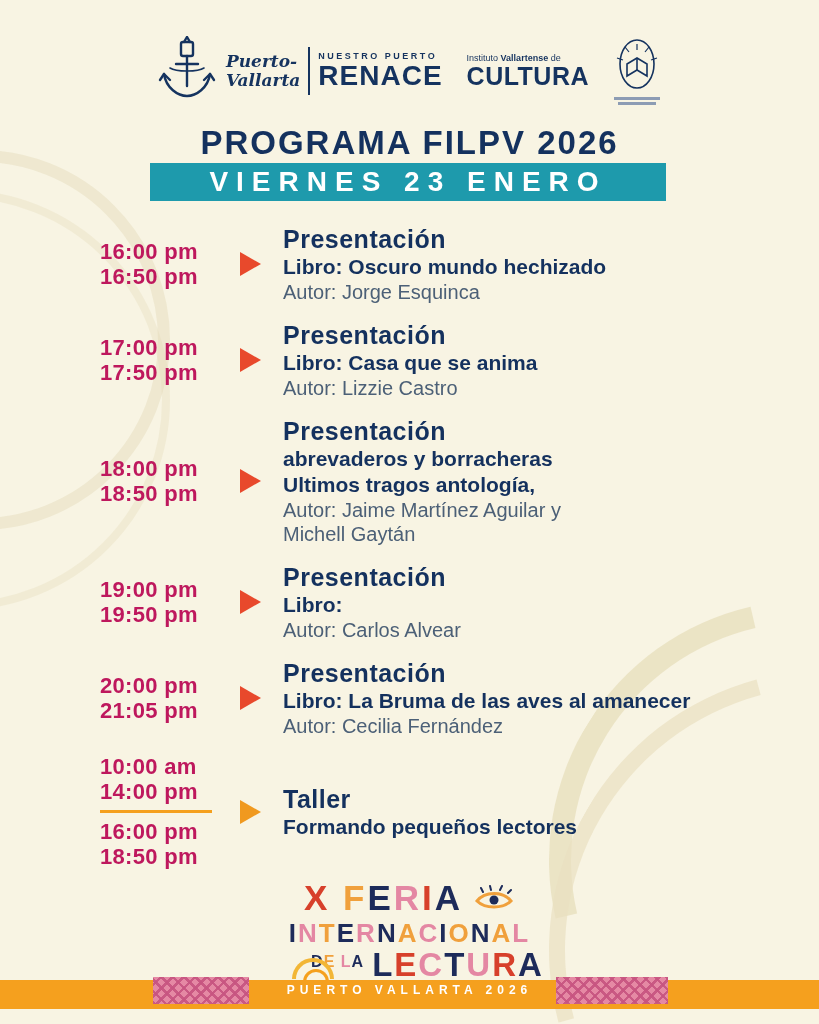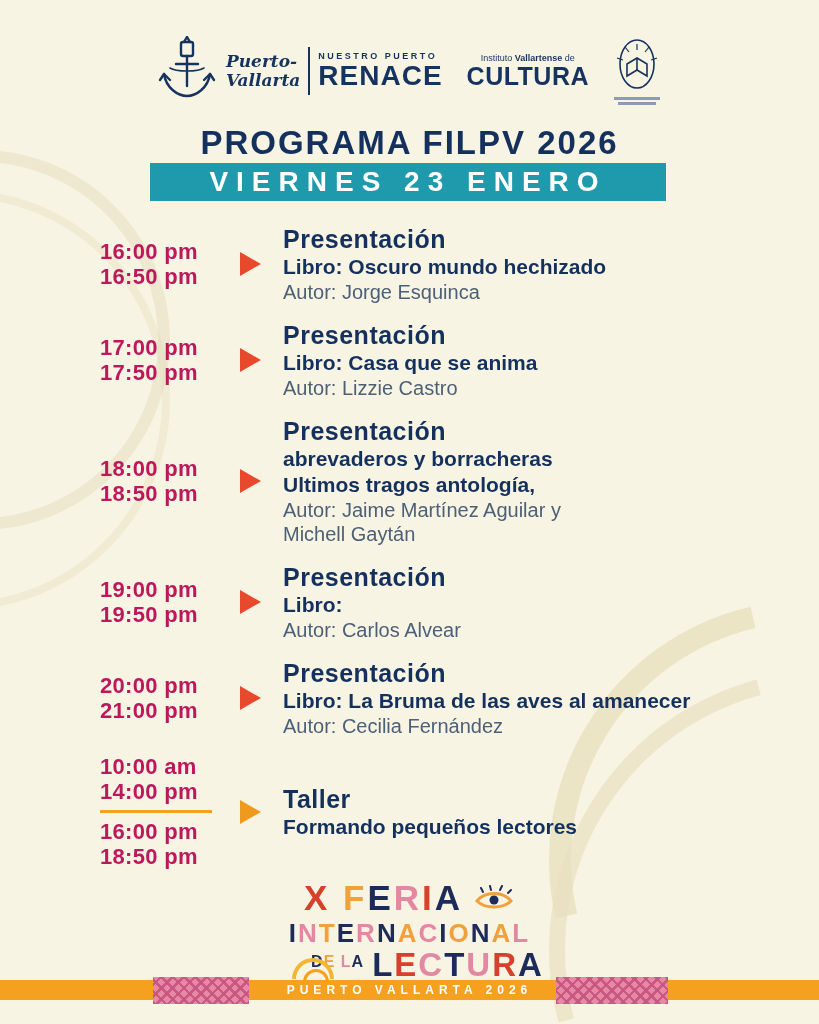--- a/index.html
+++ b/index.html
@@ -25,21 +25,21 @@
   
   .logos-row { position: absolute; top: 36px; left: 0; right: 0;
     display: flex; justify-content: center; align-items: center; gap: 8px; }
   .pv-logo { display: flex; align-items: center; gap: 8px; }
   .pv-name { font-family: "DejaVu Serif", serif; font-style: italic; font-weight: bold;
     font-size: 17px; line-height: 19px; color: #15335f; }
   .logo-divider { width: 2px; height: 48px; background: #15335f; }
   .renace { display: flex; flex-direction: column; align-items: flex-start; }
   .renace-tag { font-size: 9px; font-weight: bold; letter-spacing: 2.5px; color: #15335f; }
   .renace-word { font-size: 28px; font-weight: 900; letter-spacing: 1px; color: #15335f; line-height: 30px; }
-  .cultura { display: flex; flex-direction: column; align-items: center; margin-left: 16px; }
+  .cultura { display: flex; flex-direction: column; align-items: flex-start; margin-left: 16px; }
   .cultura-tag { font-size: 9px; color: #15335f; }
   .cultura-tag b { font-weight: 800; }
   .cultura-word { font-size: 25px; font-weight: 900; letter-spacing: 0.5px; color: #15335f; line-height: 27px; }
   .seal { display: flex; flex-direction: column; align-items: center; margin-left: 14px; }
   .seal-caption { width: 46px; height: 3px; background: #8d9cb4; margin-top: 3px; }
   .seal-caption.short { width: 38px; margin-top: 2px; }
 
   
   .page-title { position: absolute; top: 124px; left: 0; right: 0; text-align: center;
     font-size: 33px; font-weight: 800; letter-spacing: 2px; color: #14315e; }
@@ -70,21 +70,21 @@
   .f-line2 { font-size: 26px; letter-spacing: 2px; margin-top: 2px; }
   .f-line3 { font-size: 33px; letter-spacing: 2px; margin-top: 2px; margin-left: 36px; }
   .f-small { font-size: 16px; letter-spacing: 1px; vertical-align: 9px; margin-right: 8px; }
   .eye-icon { display: inline-block; vertical-align: middle; margin-left: 10px; }
   .sun-arcs { position: absolute; left: 292px; top: 78px; width: 42px; height: 21px;
     border: 4px solid #f2b636; border-bottom: none; border-radius: 42px 42px 0 0; }
   .sun-arcs::after { content: ""; position: absolute; left: 7px; top: 7px; width: 20px; height: 10px;
     border: 3px solid #f5a01e; border-bottom: none; border-radius: 20px 20px 0 0; }
 
   
-  .band { position: absolute; top: 980px; left: 0; right: 0; height: 20px; background: #f5a01e; }
+  .band { position: absolute; top: 980px; left: 0; right: 0; height: 29px; background: #f5a01e; }
   .band-text { position: absolute; top: 0; left: 0; right: 0; text-align: center;
     color: #ffffff; font-size: 12px; font-weight: 700; letter-spacing: 5px; line-height: 21px; }
   .pattern { position: absolute; top: -3px; height: 27px; background-color: #e589a4;
     background-image:
       repeating-linear-gradient(45deg, rgba(199,84,128,0.9) 0 2.5px, transparent 2.5px 8px),
       repeating-linear-gradient(-45deg, rgba(199,84,128,0.9) 0 2.5px, transparent 2.5px 8px); }
   .pattern.left { left: 153px; width: 96px; }
   .pattern.right { left: 556px; width: 112px; }
 </style>
 </head>
@@ -198,21 +198,21 @@
       <div class="content">
         <div class="etype">Presentación</div>
         <div class="etitle">Libro:</div>
         <div class="eauthor">Autor: Carlos Alvear</div>
       </div>
     </div>
 
     <div class="entry">
       <div class="time-col">
         <div>20:00 pm</div>
-        <div>21:00 pm</div>
+        <div>21:05 pm</div>
       </div>
       <div class="arrow"></div>
       <div class="content">
         <div class="etype">Presentación</div>
         <div class="etitle">Libro: La Bruma de las aves al amanecer</div>
         <div class="eauthor">Autor: Cecilia Fernández</div>
       </div>
     </div>
 
     <div class="entry">

